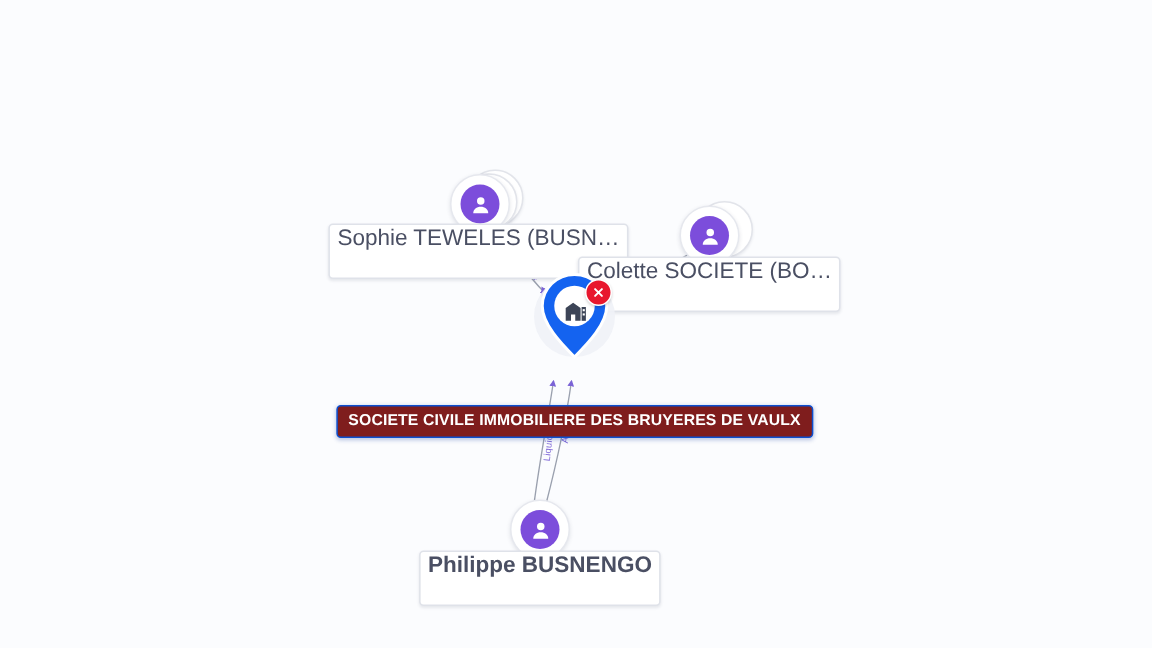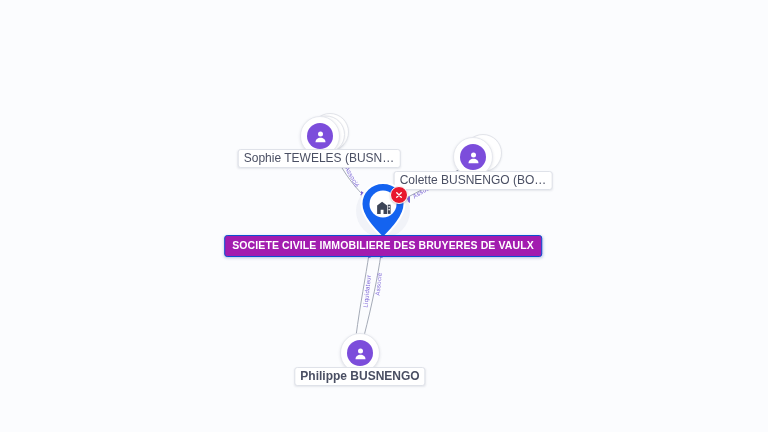--- a/index.html
+++ b/index.html
@@ -117,36 +117,37 @@
   }
 
   
   .node-label {
     position: absolute;
     transform: translate(-50%, 0);
     background: #ffffff;
     border: 1px solid #dfe2e9;
     border-radius: 3px;
     color: #4a4f63;
-    font-size: 12px;
+    font-size: 15px;
     line-height: 13px;
-    padding: 2px 5px 2px 5px;
+    padding: 2px 5px 20px 5px;
     white-space: nowrap;
     box-shadow: 0 1px 2px rgba(40,50,80,0.10);
   }
   .node-label.primary {
-    background: #a21caf;
+    background: #7f1d1d;
     border: 1px solid #0c4fd0;
     color: #ffffff;
     font-size: 10.5px;
     font-weight: 600;
     letter-spacing: 0.1px;
     border-radius: 3px;
     padding: 3px 7px 4px 7px;
     box-shadow: 0 1px 3px rgba(20,60,160,0.30);
+    margin-top: 35px;
   }
 
   
   .edge-label {
     position: absolute;
     color: #7b63d6;
     font-size: 6.2px;
     letter-spacing: 0.2px;
     white-space: nowrap;
     transform-origin: left center;
@@ -203,21 +204,21 @@
     <div class="stack-card stack-1"></div>
     <div class="person-disc">
       <div class="person-inner">
         <svg width="15" height="15" viewBox="0 0 24 24" fill="#ffffff">
           <circle cx="12" cy="8" r="4"></circle>
           <path d="M4 21c0-4.4 3.6-7 8-7s8 2.6 8 7z"></path>
         </svg>
       </div>
     </div>
   </div>
-  <div class="node-label" style="left:473px; top:171px;">Colette BUSNENGO (BO…</div>
+  <div class="node-label" style="left:473px; top:171px;">Colette SOCIETE (BO…</div>
 
   <div class="person-node" style="left:360px; top:353px;">
     <div class="person-disc">
       <div class="person-inner">
         <svg width="15" height="15" viewBox="0 0 24 24" fill="#ffffff">
           <circle cx="12" cy="8" r="4"></circle>
           <path d="M4 21c0-4.4 3.6-7 8-7s8 2.6 8 7z"></path>
         </svg>
       </div>
     </div>

